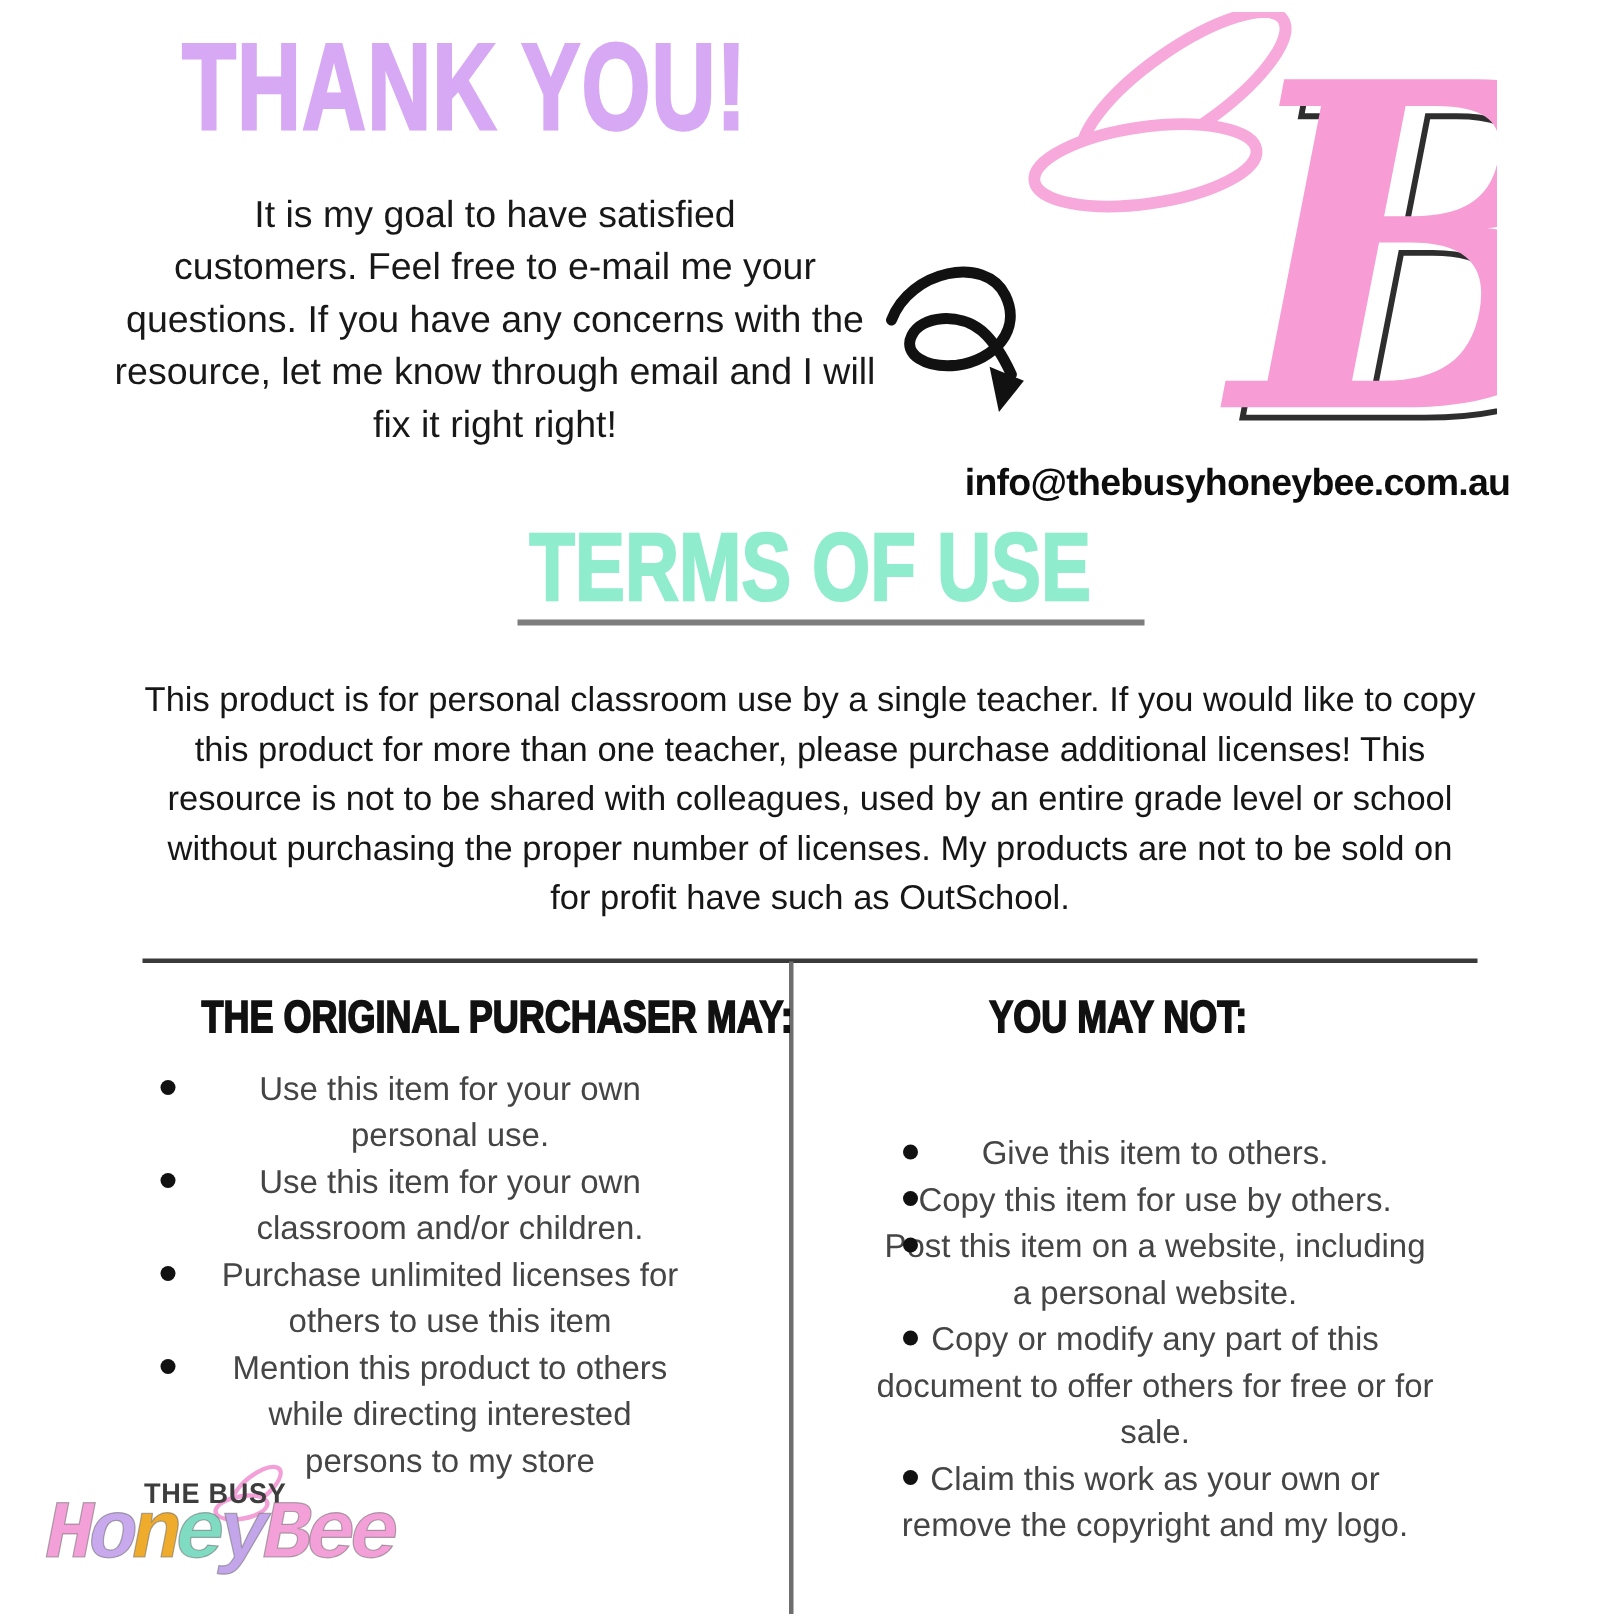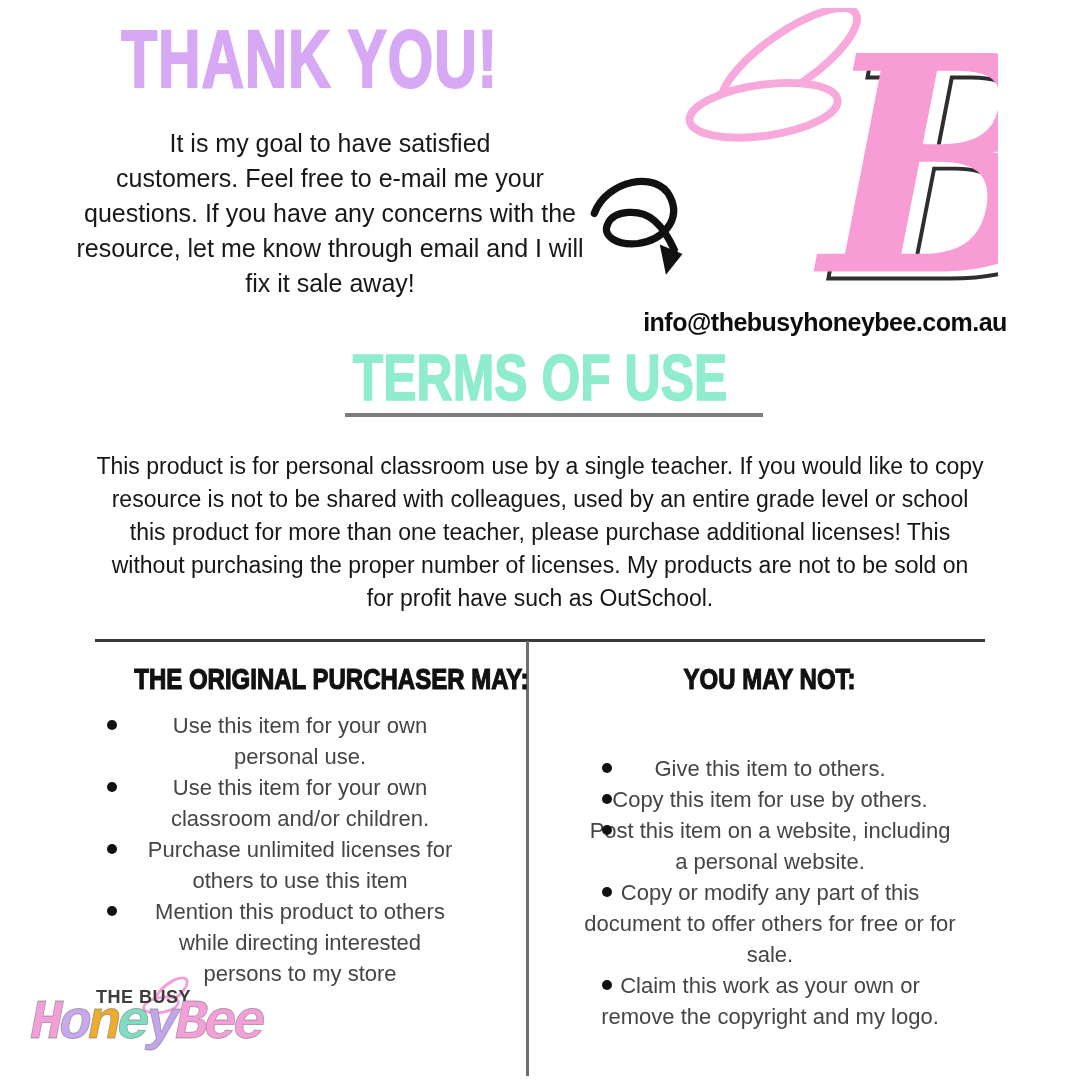--- a/index.html
+++ b/index.html
@@ -34,21 +34,21 @@
 
   
   .hrule{position:absolute;left:95px;top:639px;width:890px;height:3px;}
   .vrule{position:absolute;left:526px;top:641px;width:3px;height:437px;}
 
   .col-header{position:absolute;top:664px;text-align:center;}
   .col-header .t{display:inline-block;font-weight:700;font-size:30px;line-height:1;
         color:#111;transform:scaleX(.8);transform-origin:center;
         -webkit-text-stroke:1.2px #111;white-space:nowrap;}
   .col-header.left{left:85px;width:430px;}
-  .col-header.right{left:550px;width:440px;}
+  .col-header.right{left:526px;width:440px;}
 
   ul.bullets{position:absolute;top:710px;margin:0;padding:0;list-style:none;
         font-size:22px;line-height:31px;color:#454545;}
   ul.bullets.left{left:85px;width:430px;}
   ul.bullets.left li{padding:0 55px;}
   ul.bullets.right{left:550px;width:440px;margin-top:43px;}
   ul.bullets.right li{padding:0 34px;}
   ul.bullets li{position:relative;text-align:center;margin:0;}
   ul.bullets .dot{position:absolute;top:10px;width:10px;height:10px;border-radius:50%;
         background:#111;}
@@ -74,21 +74,21 @@
 
   <div class="thank-title">
     <span class="t" style="color:#d7a9f4">THANK YOU!</span>
   </div>
 
   <div class="thank-para">
     <div>It is my goal to have satisfied</div>
     <div>customers. Feel free to e-mail me your</div>
     <div>questions. If you have any concerns with the</div>
     <div>resource, let me know through email and I will</div>
-    <div>fix it sale away!</div>
+    <div>fix it right right!</div>
   </div>
 
   <div class="arrow-wrap">
     <svg width="104" height="108" viewBox="0 0 100 104">
       <path d="M6,36 C18,4 66,-6 79,20 C90,42 72,62 48,65 C28,67 13,58 19,46 C25,33 50,31 64,43 C72,50 78,60 83,71" fill="none" stroke="#111111" stroke-width="7" stroke-linecap="round"></path>
       <path d="M69,66 L91,75 L75,95 Z" fill="#111111"></path>
     </svg>
   </div>
 
   <div class="bee-logo">
@@ -104,22 +104,22 @@
 
   <div class="email">info@thebusyhoneybee.com.au</div>
 
   <div class="terms-title">
     <span class="t" style="color:#8feccd">TERMS OF USE</span>
   </div>
   <div class="terms-underline" style="background:#7d7d7d"></div>
 
   <div class="terms-para">
     <div>This product is for personal classroom use by a single teacher. If you would like to copy</div>
+    <div>this product for more than one teacher, please purchase additional licenses! This</div>
     <div>resource is not to be shared with colleagues, used by an entire grade level or school</div>
-    <div>this product for more than one teacher, please purchase additional licenses! This</div>
     <div>without purchasing the proper number of licenses. My products are not to be sold on</div>
     <div>for profit have such as OutSchool.</div>
   </div>
 
   <div class="hrule" style="background:#3a3a3a"></div>
   <div class="vrule" style="background:#6e6e6e"></div>
 
   <div class="col-header left">
     <span class="t">THE ORIGINAL PURCHASER MAY:</span>
   </div>

